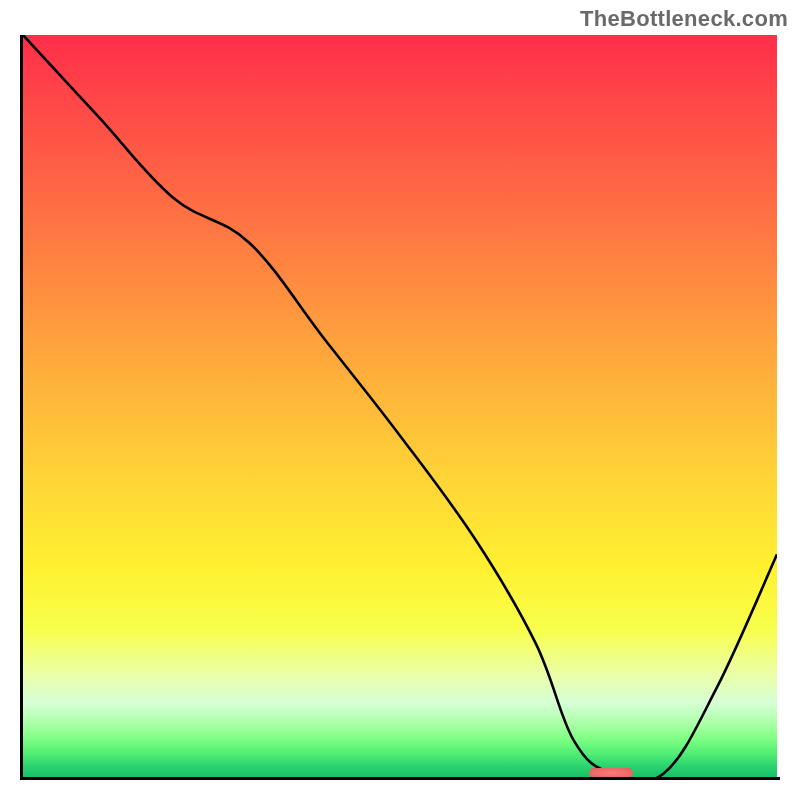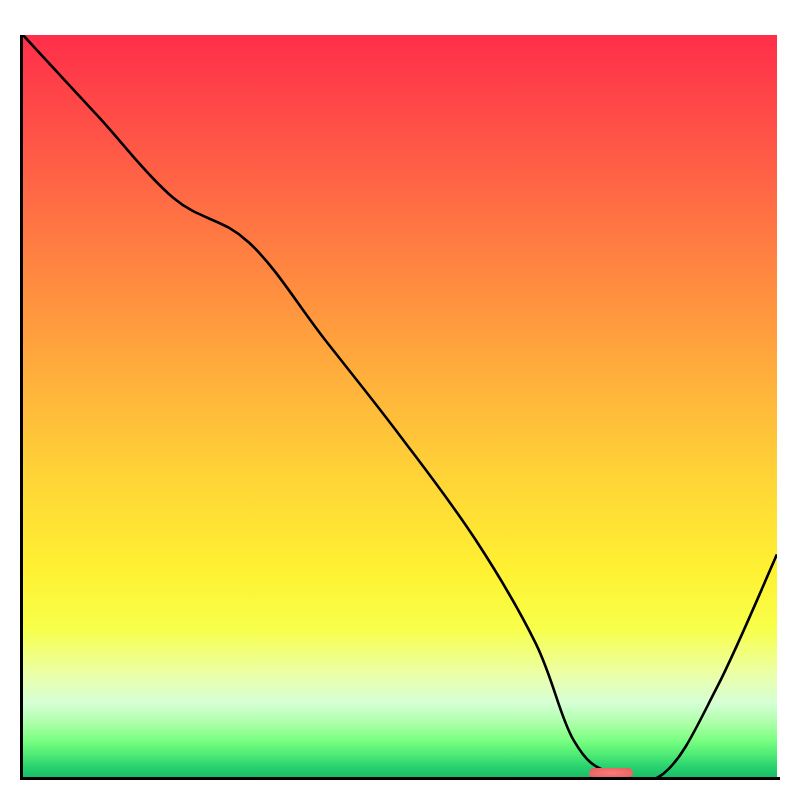--- a/index.html
+++ b/index.html
@@ -80,20 +80,21 @@
     height: 10px;
     border-radius: 5px;
     background: radial-gradient(ellipse at center, #ff7a7a 0%, #e86767 70%, #d85a5a 100%);
   }
 </style>
 </head>
 <body>
 
 <div class="canvas">
 
+  <div class="attribution">TheBottleneck.com</div>
 
   <div class="plot">
     <div class="gradient"></div>
 
     <svg class="curve" viewBox="0 0 754 742" preserveAspectRatio="none">
       <path id="curve-path" d="M 0 0 C 13.572000000000001 14.691600000000001, 48.256 52.2368, 75.4 81.62 C 102.54400000000001 111.0032, 123.65600000000002 140.53480000000002, 150.8 163.24 C 177.94400000000002 185.9452, 199.05599999999998 182.3836, 226.2 207.76 C 253.344 233.13639999999998, 274.456 269.49440000000004, 301.6 304.22 C 328.744 338.9456, 349.856 364.6188, 377 400.68 C 404.144 436.7412, 427.9704 467.1632, 452.4 504.56 C 476.82959999999997 541.9568, 495.07640000000004 572.3788000000001, 512.72 608.44 C 530.3636 644.5012, 536.848 681.527, 550.42 704.9 C 563.992 728.2729999999999, 571.8336 732.2798, 588.12 738.29 C 604.4064 744.3001999999999, 621.8992 753.6493999999999, 640.9 738.29 C 659.9008 722.9306, 673.3220000000001 692.3602000000001, 693.6800000000001 652.96 C 714.038 613.5598, 743.1424000000001 543.4408, 754 519.4" fill="none" stroke="#000000" stroke-width="2.6"></path>
     </svg>
 
     <div id="marker" class="marker" style="left: 569.12px; top: 733.29px;"></div>
 

